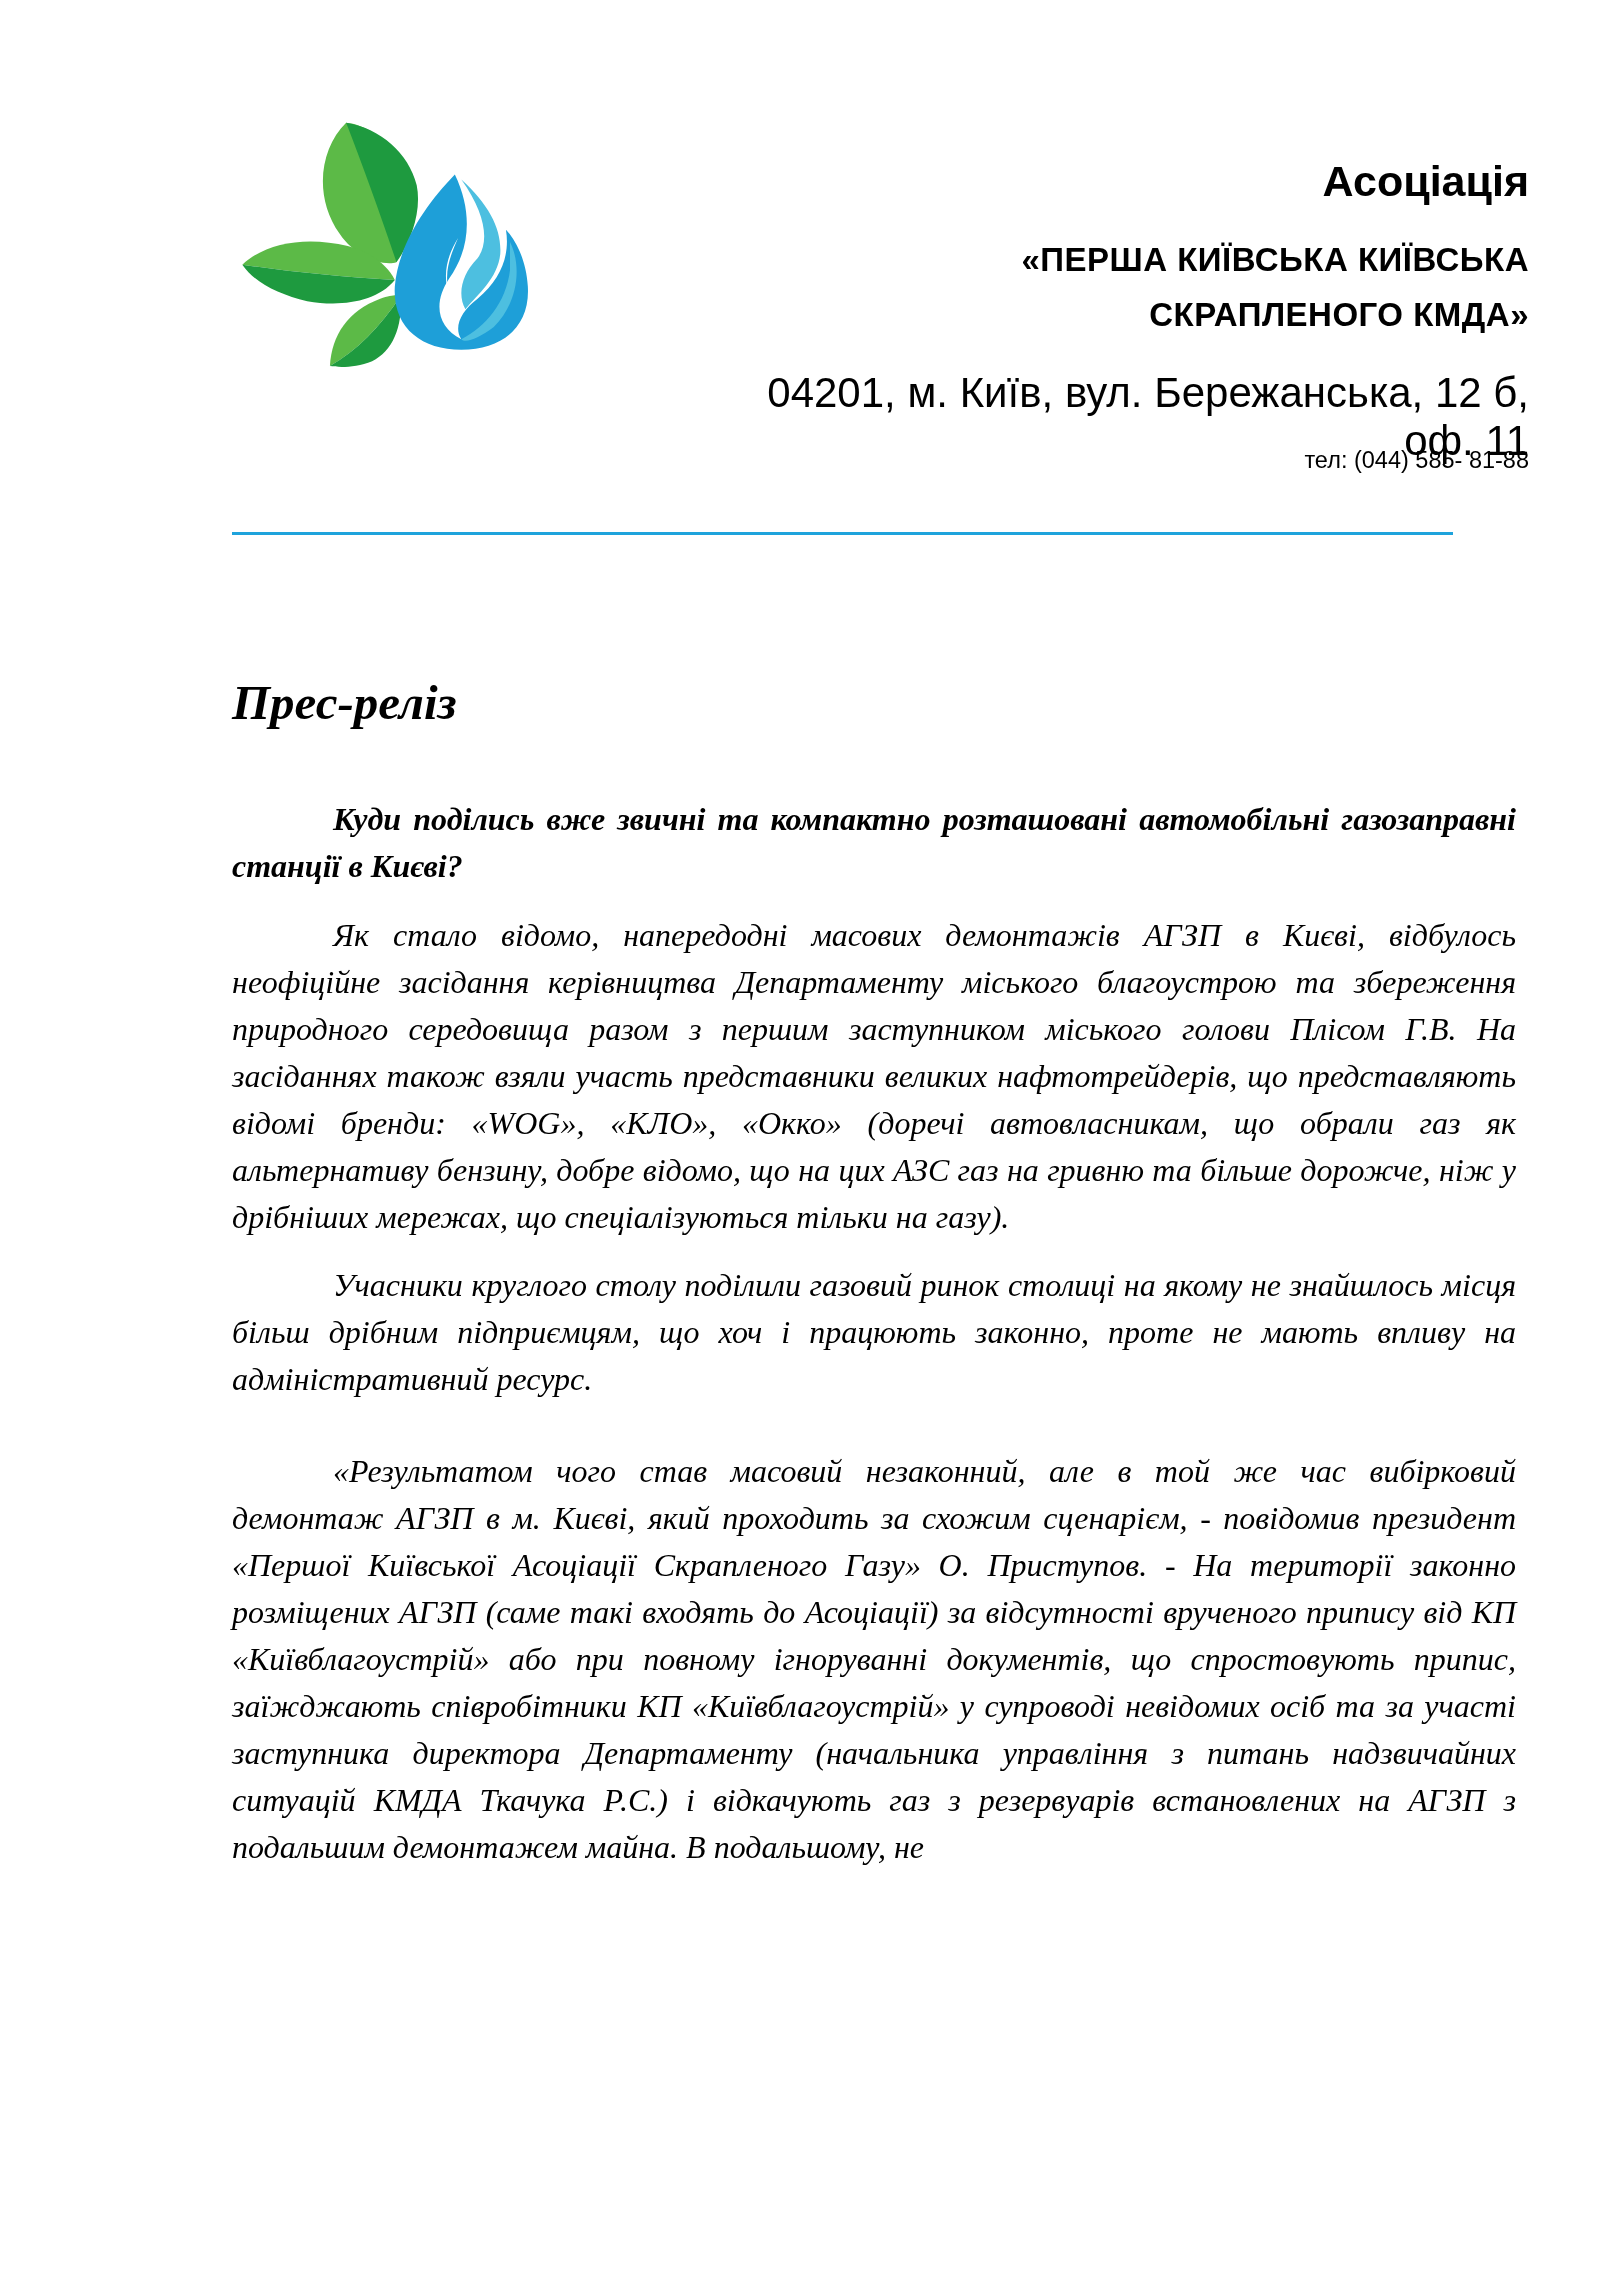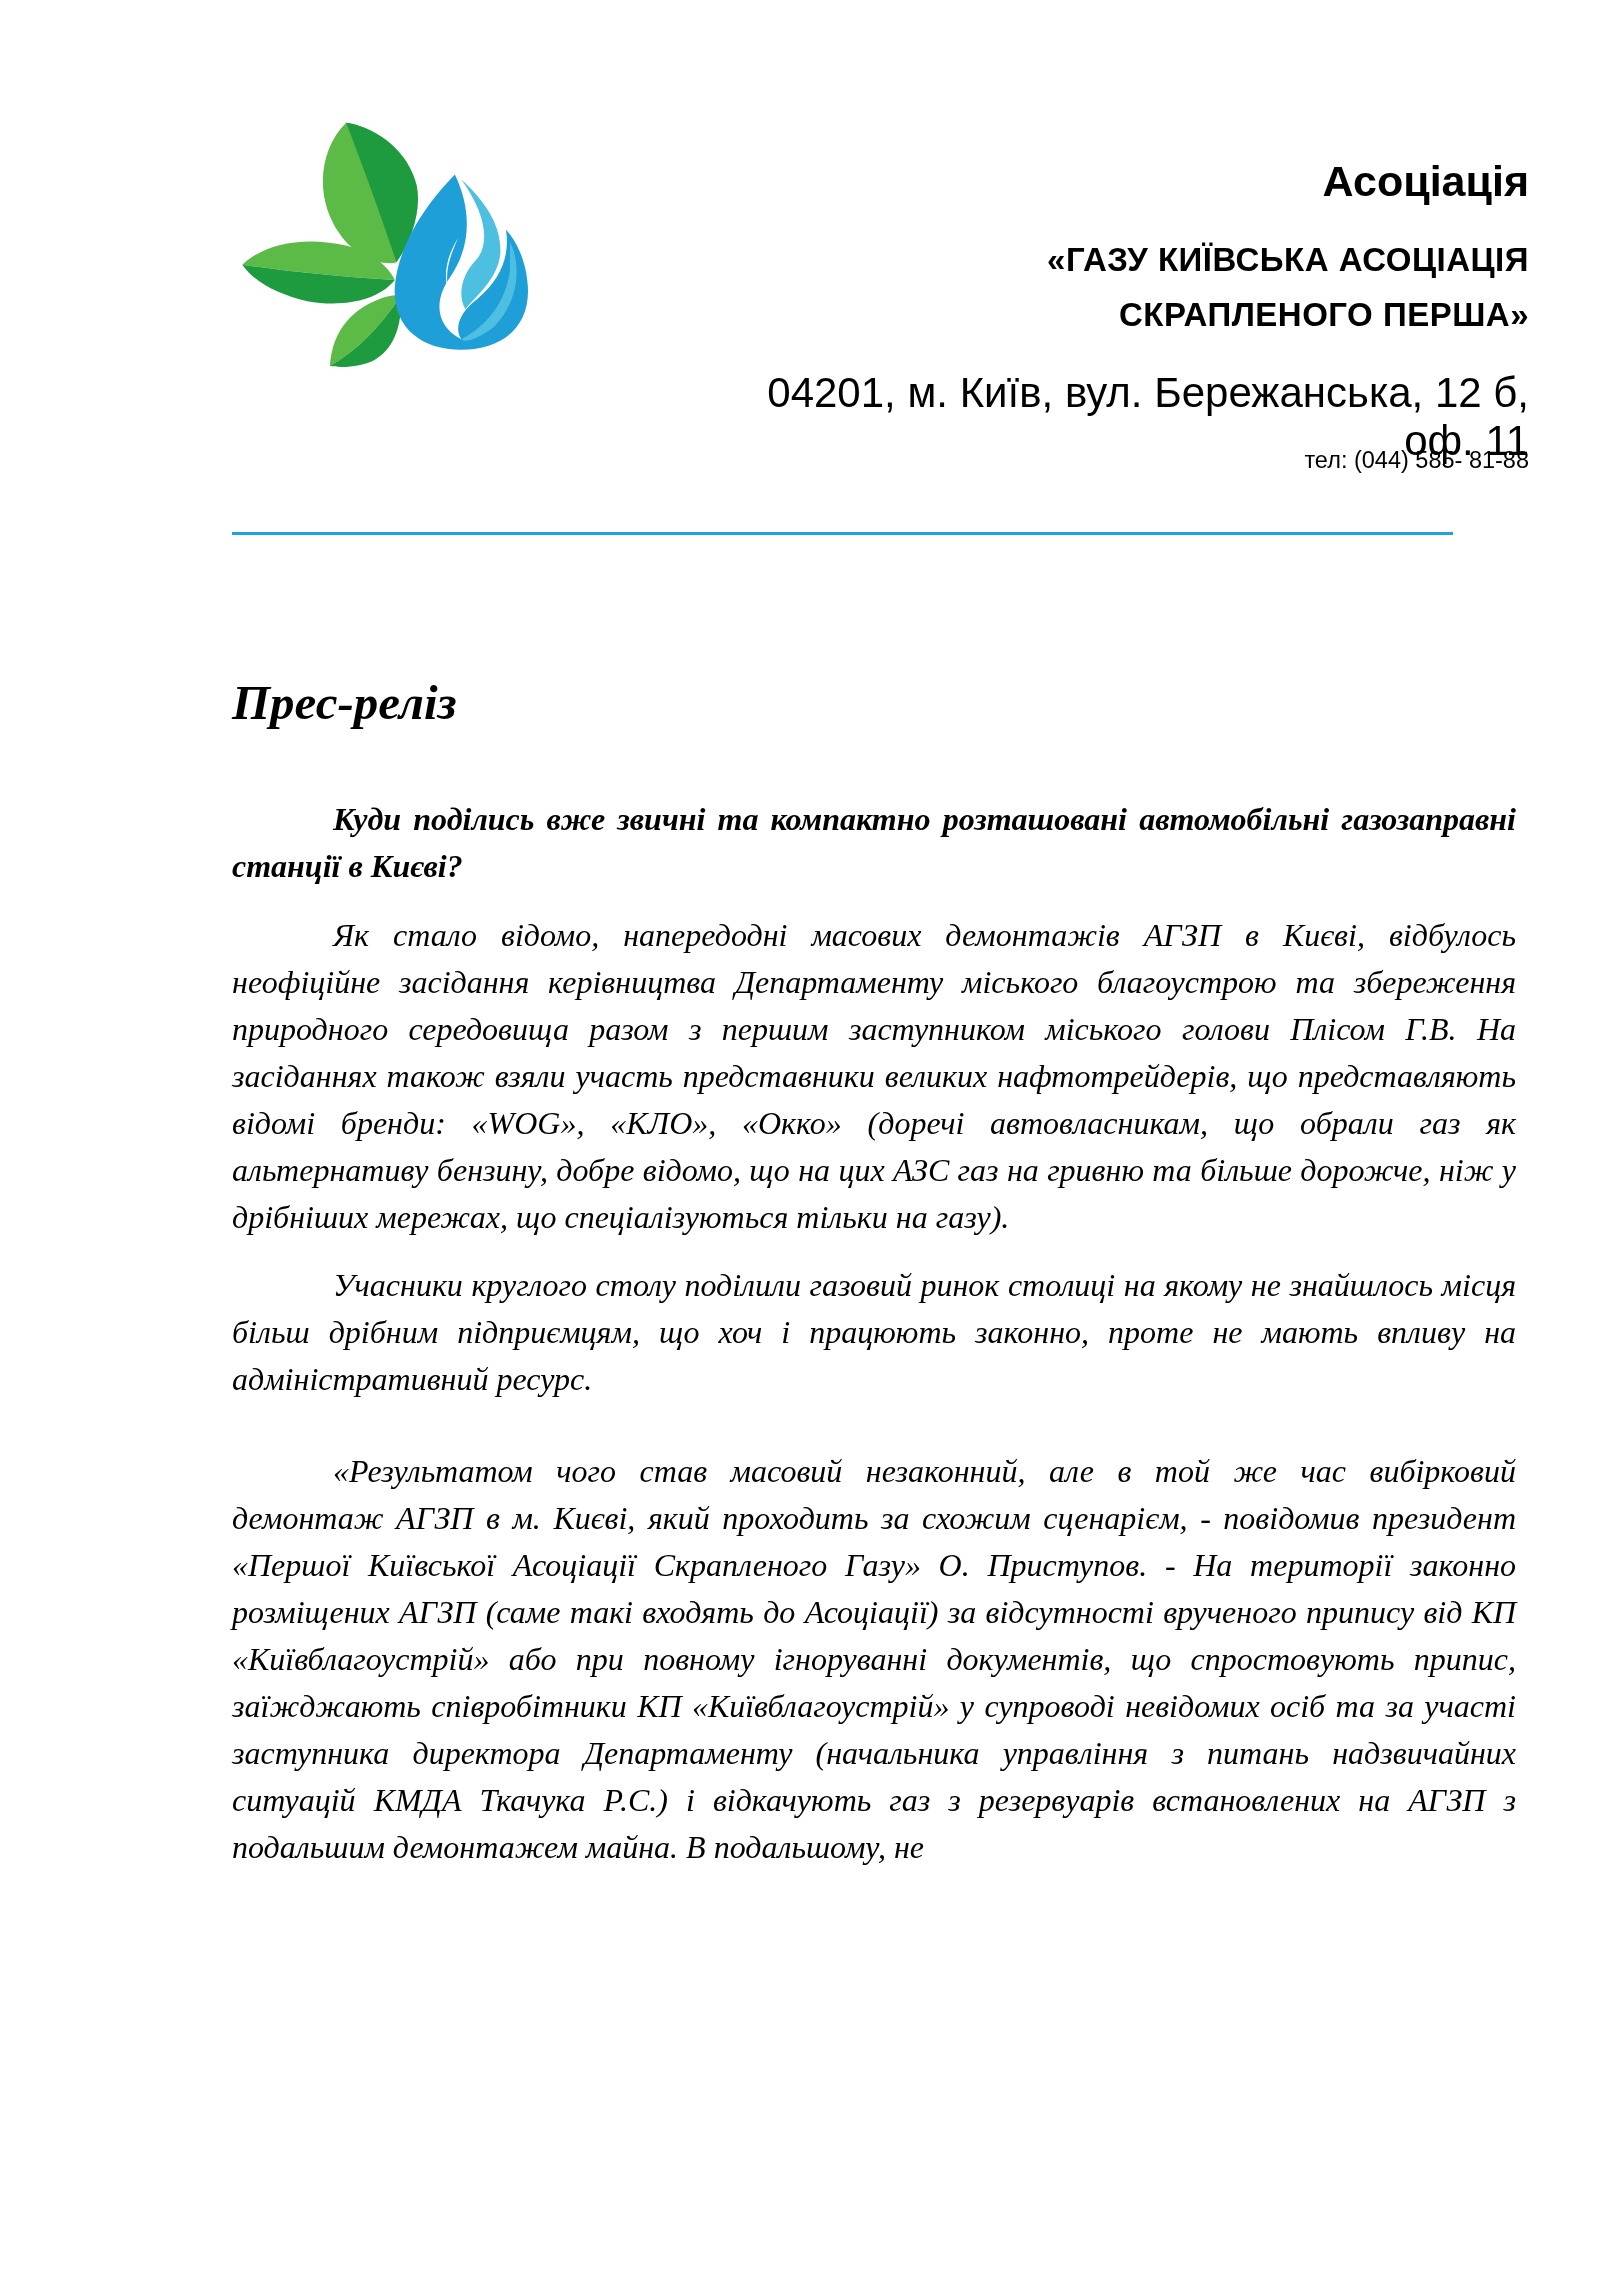--- a/index.html
+++ b/index.html
@@ -35,22 +35,22 @@
     <path d="M138 338 C 170 320, 200 290, 225 252 C 228 290, 215 320, 190 332 C 170 340, 150 340, 138 338 Z" fill="#1e9a3f"></path>
 
     <path d="M292 102 C 255 140, 222 190, 218 240 C 215 290, 250 318, 300 318 C 350 318, 385 290, 382 240 C 380 205, 365 180, 355 170 C 360 200, 350 230, 320 255 C 300 270, 290 290, 300 305 C 270 290, 265 260, 285 230 C 310 195, 315 150, 292 102 Z" fill="#1e9fd8"></path>
     <path d="M300 108 C 335 140, 350 170, 348 200 C 345 230, 320 250, 305 268 C 295 250, 300 225, 320 205 C 335 185, 330 150, 300 108 Z" fill="#4dbfe0"></path>
     <path d="M296 180 C 280 205, 275 235, 290 260 C 275 230, 285 205, 296 180 Z" fill="#ffffff"></path>
     <path d="M360 185 C 375 215, 370 260, 340 290 C 320 305, 305 310, 300 305 C 330 290, 355 260, 360 220 Z" fill="#4dbfe0"></path>
   </svg>
 </div>
 
 <div class="hdr h-assoc">Асоціація</div>
-<div class="hdr h-name1">«ГАЗУ КИЇВСЬКА АСОЦІАЦІЯ</div>
-<div class="hdr h-name2">СКРАПЛЕНОГО ПЕРША»</div>
+<div class="hdr h-name1">«ПЕРША КИЇВСЬКА КИЇВСЬКА</div>
+<div class="hdr h-name2">СКРАПЛЕНОГО КМДА»</div>
 <div class="hdr h-addr">04201, м. Київ, вул. Бережанська, 12 б, оф. 11</div>
 <div class="hdr h-tel">тел: (044) 585- 81-88</div>
 
 <div class="rule"></div>
 
 <div class="title">Прес-реліз</div>
 
 <div class="body">
   <p class="q">Куди поділись вже звичні та компактно розташовані автомобільні газозаправні станції в Києві?</p>
   <p class="gap">Як стало відомо, напередодні масових демонтажів АГЗП в Києві, відбулось неофіційне засідання керівництва Департаменту міського благоустрою та збереження природного середовища разом з першим заступником міського голови Плісом Г.В. На засіданнях також взяли участь представники великих нафтотрейдерів, що представляють відомі бренди: «WOG», «КЛО», «Окко» (доречі автовласникам, що обрали газ як альтернативу бензину, добре відомо, що на цих АЗС газ на гривню та більше дорожче, ніж у дрібніших мережах, що спеціалізуються тільки на газу).</p>

